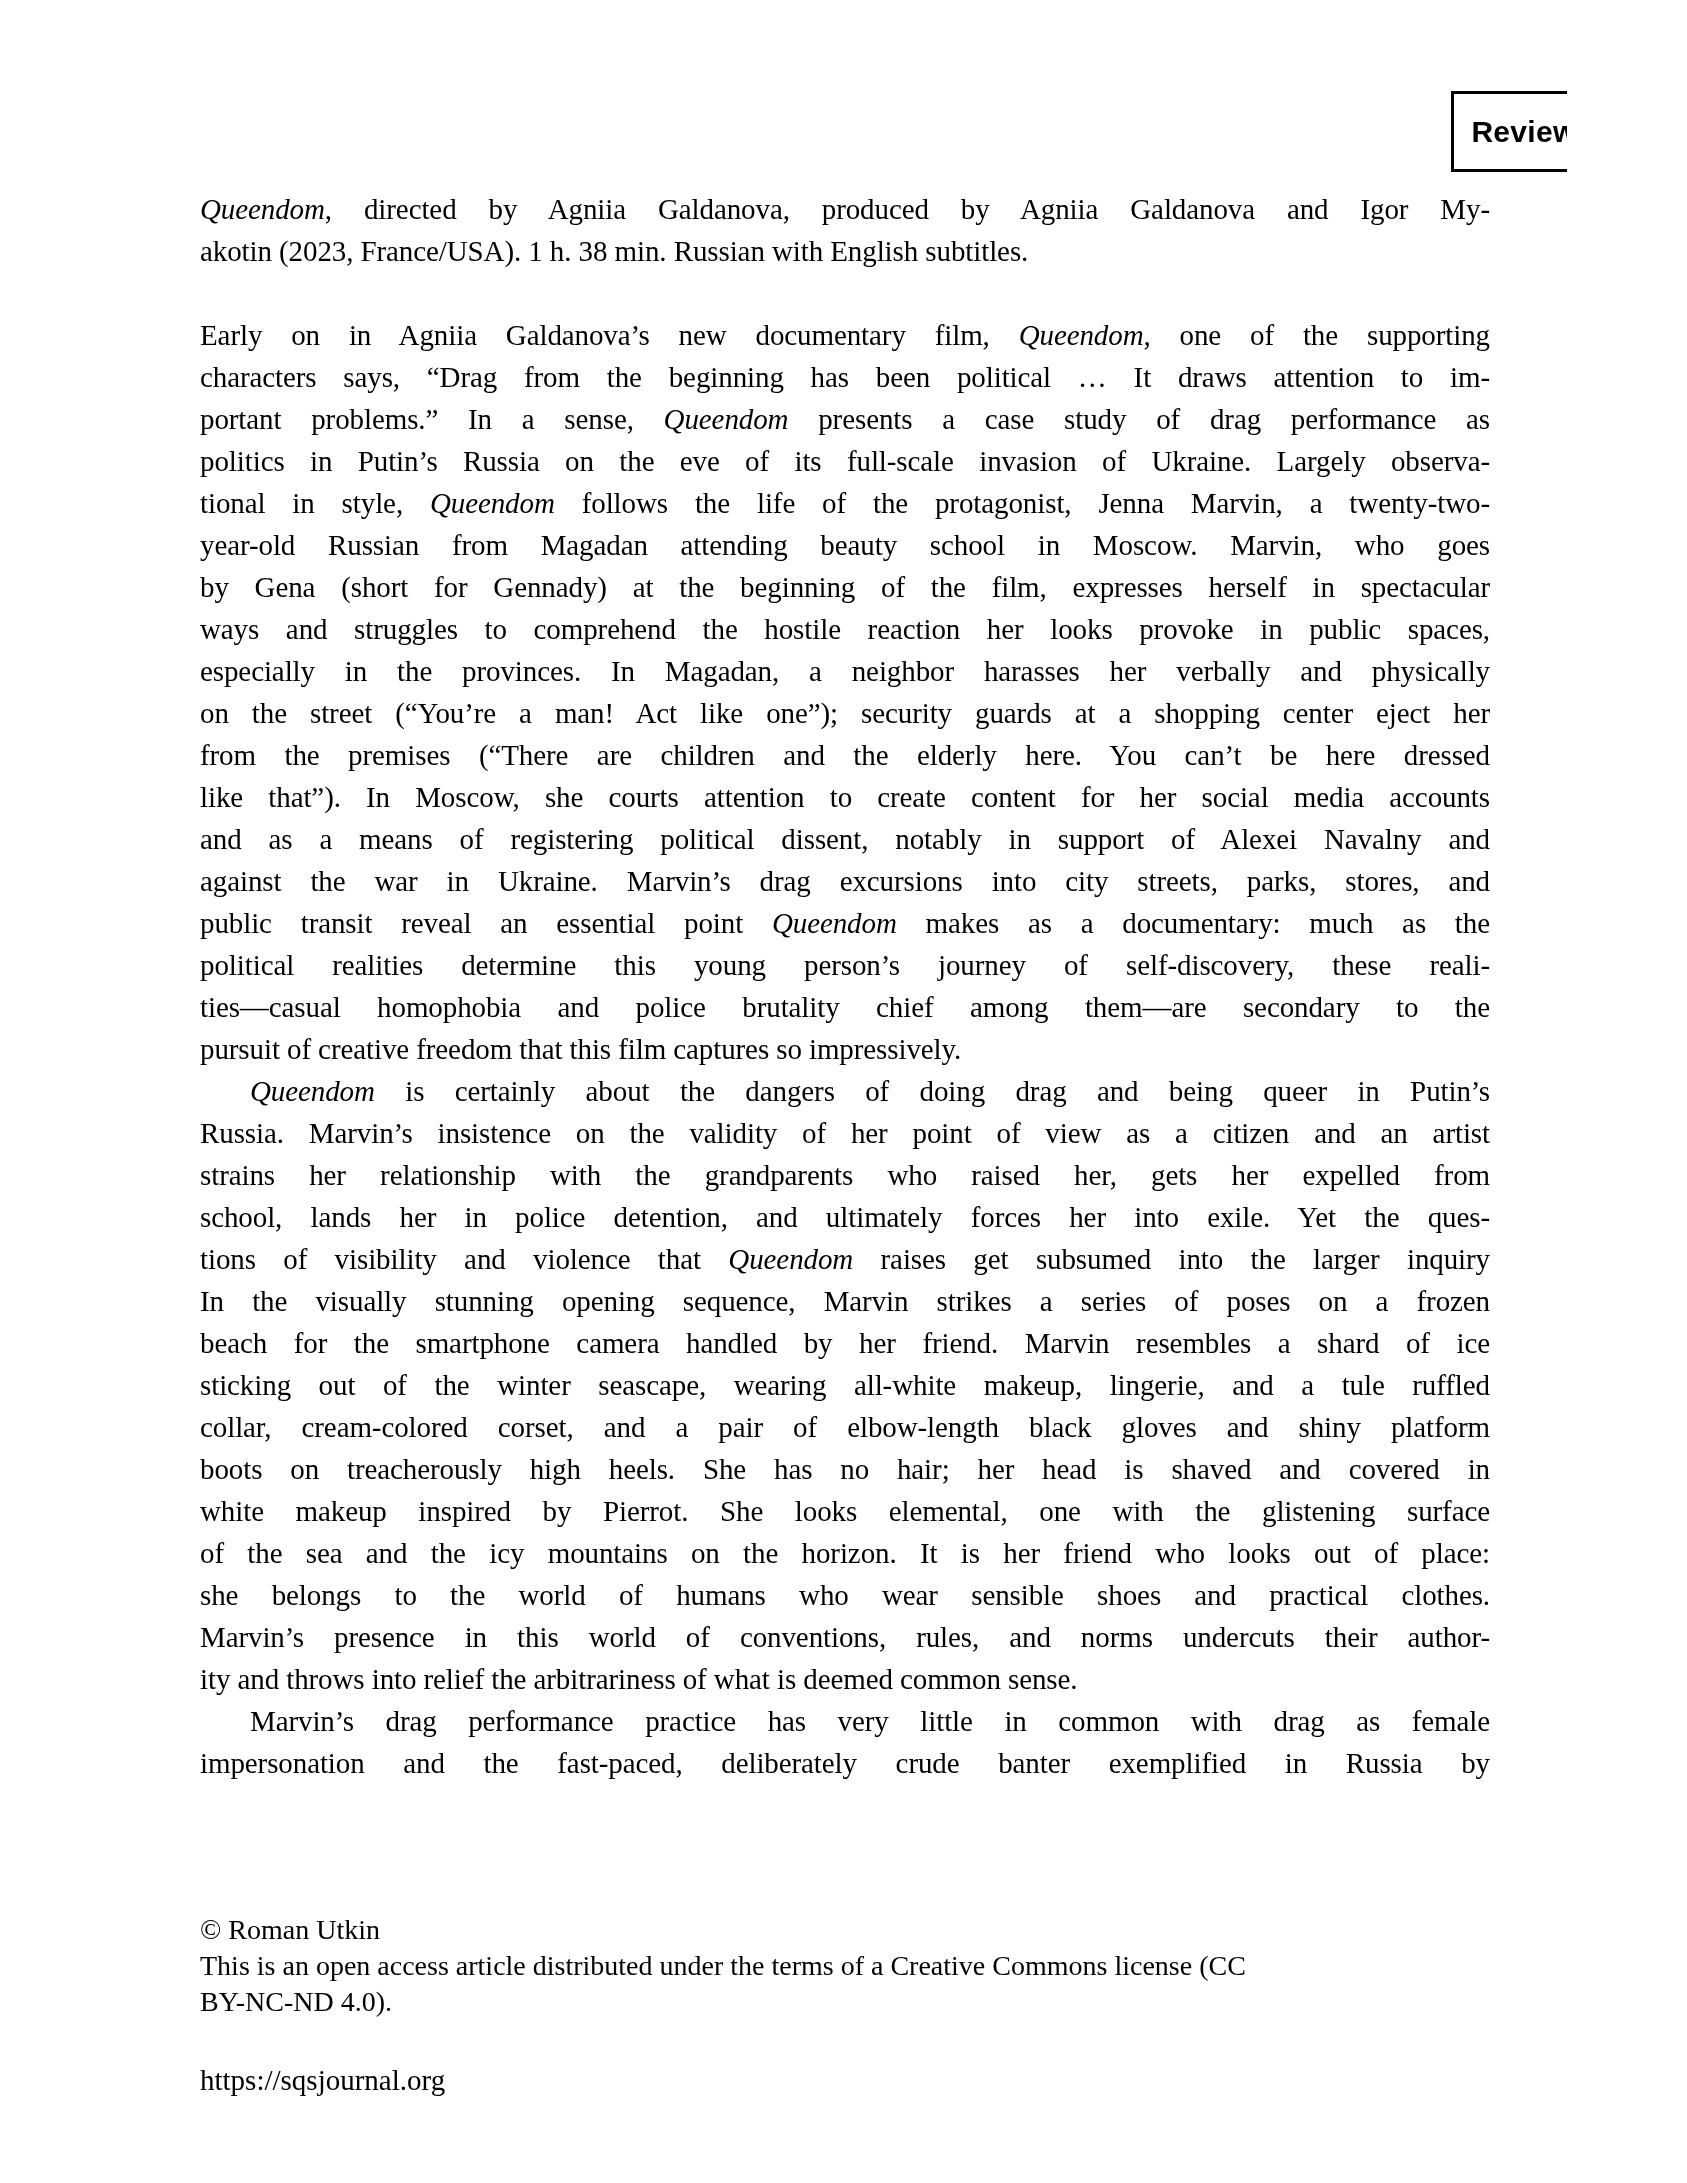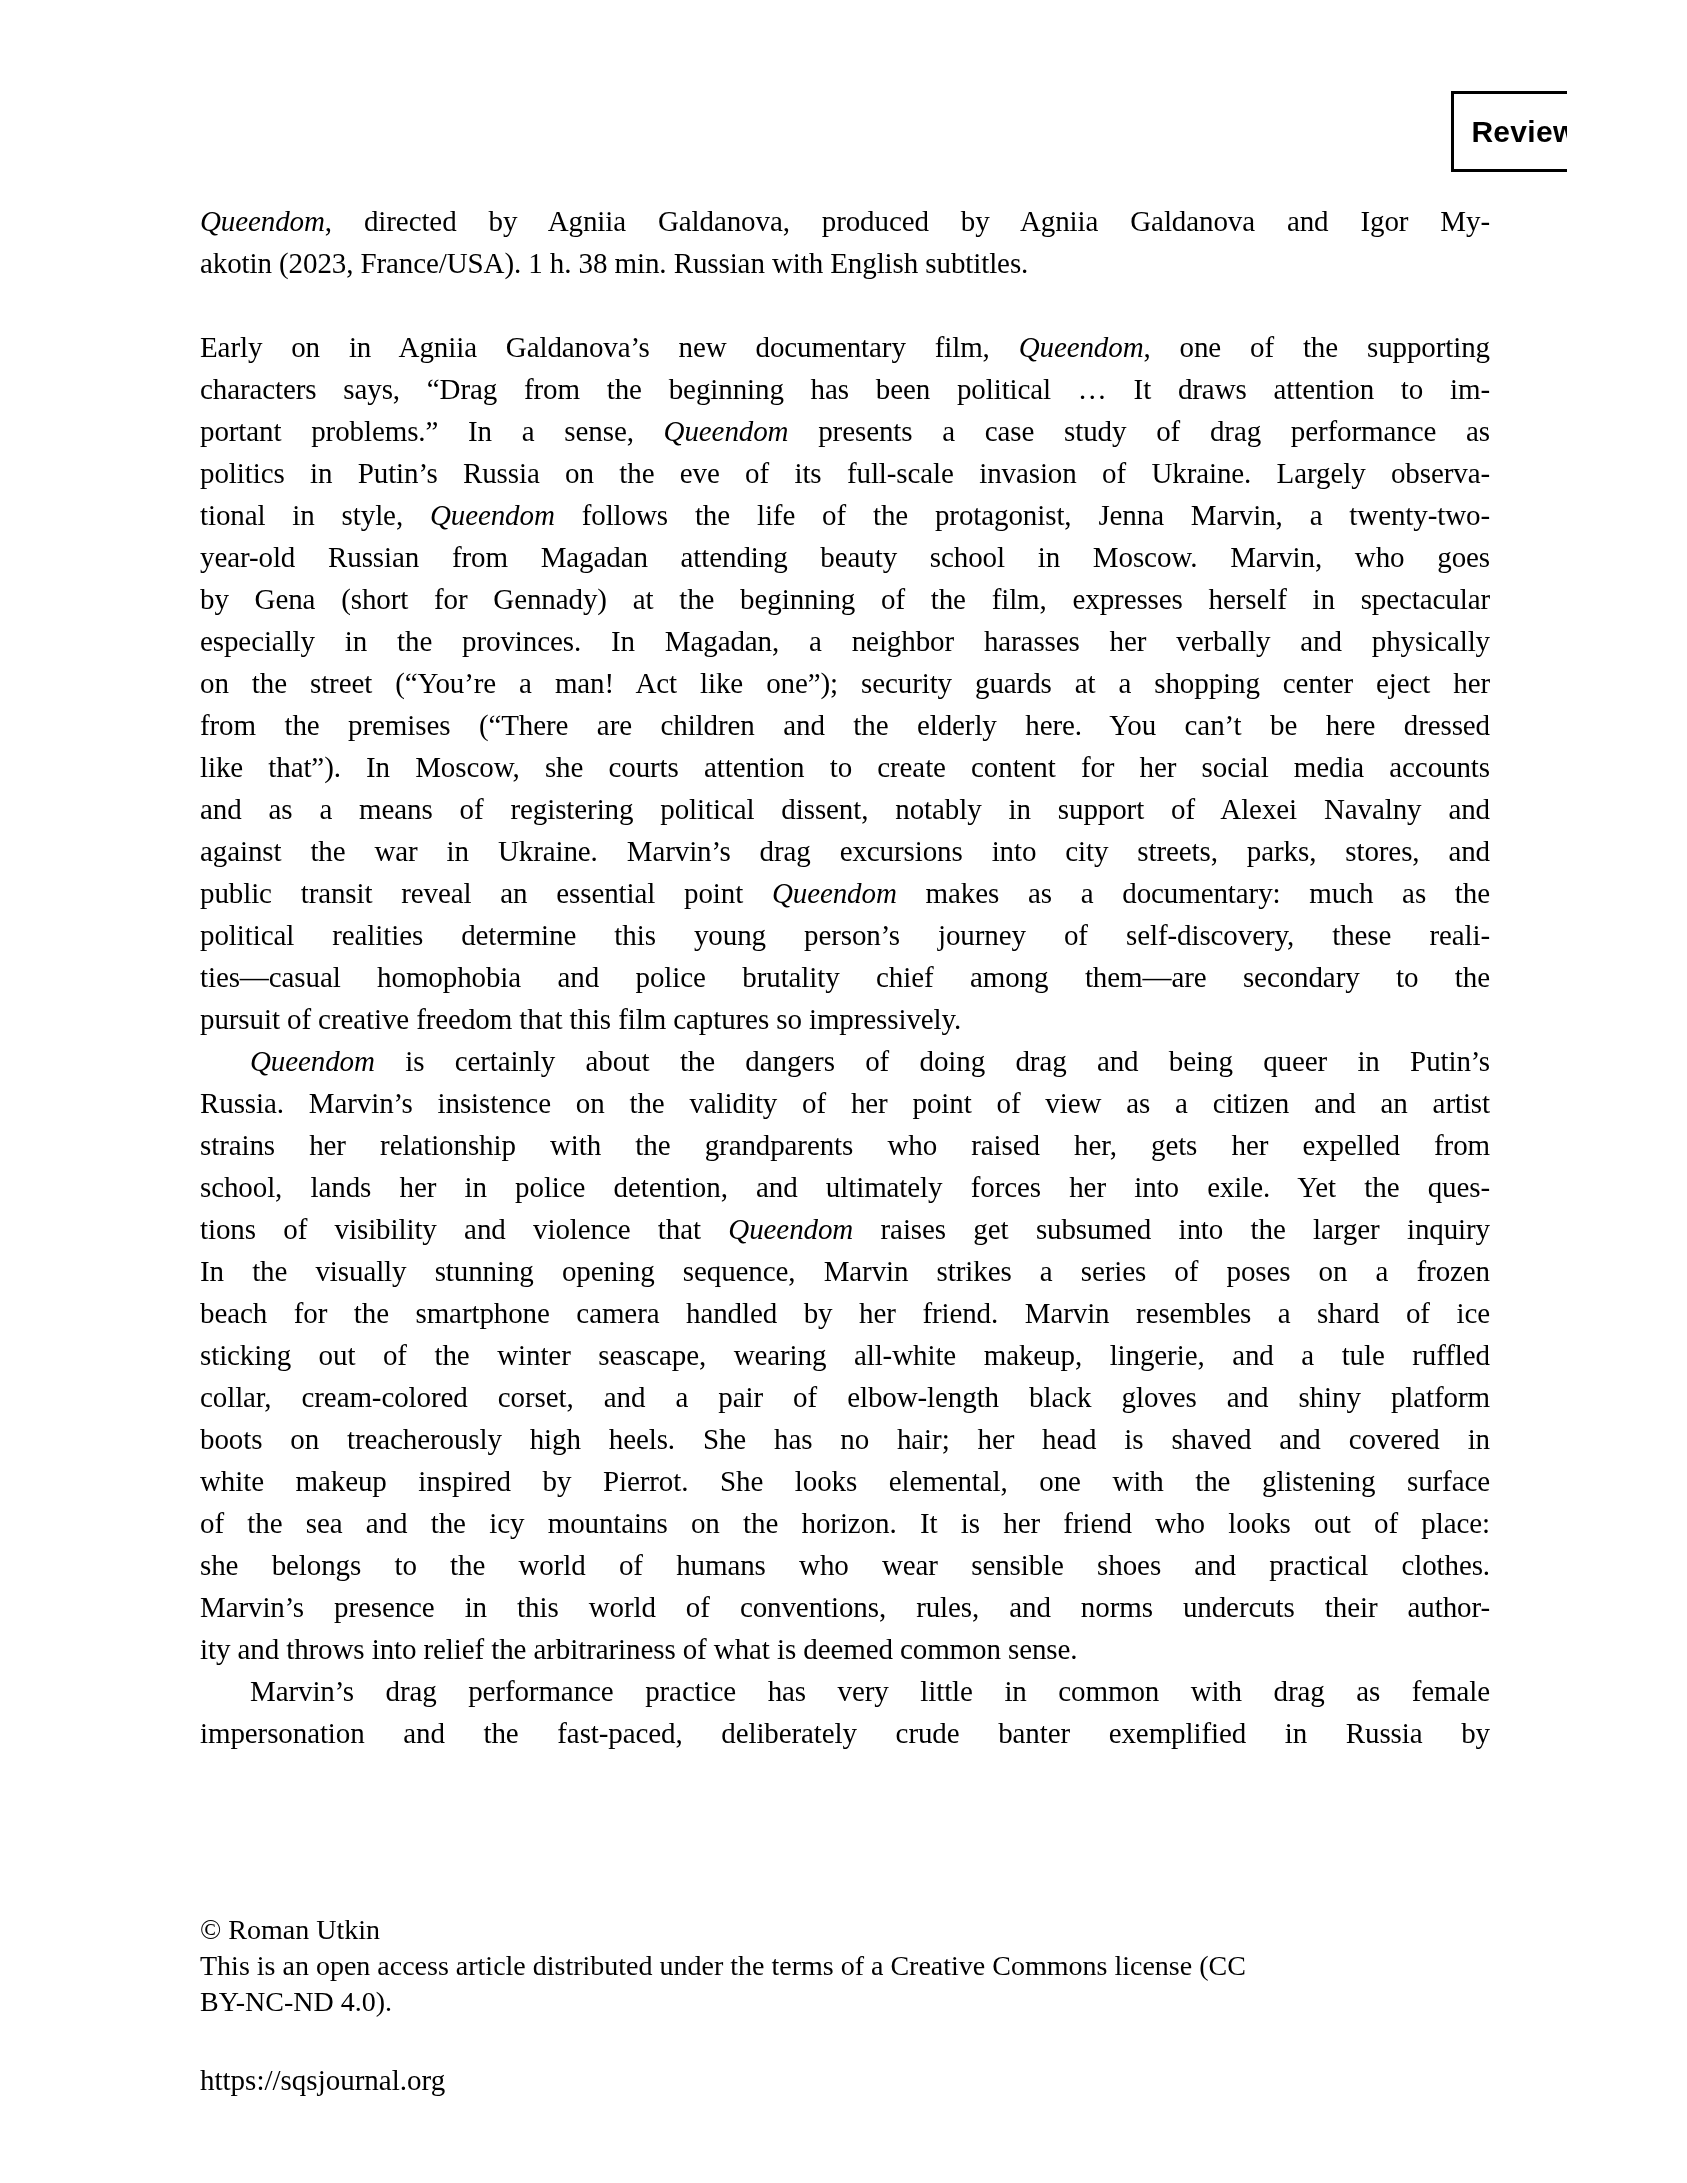--- a/index.html
+++ b/index.html
@@ -28,21 +28,21 @@
     align-items: center;
     justify-content: center;
     font-family: "Liberation Sans", sans-serif;
     font-weight: bold;
     font-size: 30px;
     letter-spacing: 0.3px;
   }
   .content {
     position: absolute;
     left: 200px;
-    top: 200px;
+    top: 188px;
     width: 1290px;
   }
   .citation {
     margin-bottom: 42px;
   }
   .line {
     font-size: 29px;
     line-height: 42px;
     letter-spacing: -0.1px;
     text-align: justify;
@@ -88,20 +88,21 @@
         <div class="line no-stretch">akotin (2023, France/USA). 1 h. 38 min. Russian with English subtitles.</div>
       </section>
     <section class="paragraphs">
         <div class="line">Early on in Agniia Galdanova’s new documentary film, <i>Queendom</i>, one of the supporting</div>
         <div class="line">characters says, “Drag from the beginning has been political … It draws attention to im-</div>
         <div class="line">portant problems.” In a sense, <i>Queendom</i> presents a case study of drag performance as</div>
         <div class="line">politics in Putin’s Russia on the eve of its full-scale invasion of Ukraine. Largely observa-</div>
         <div class="line">tional in style, <i>Queendom</i> follows the life of the protagonist, Jenna Marvin, a twenty-two-</div>
         <div class="line">year-old Russian from Magadan attending beauty school in Moscow. Marvin, who goes</div>
         <div class="line">by Gena (short for Gennady) at the beginning of the film, expresses herself in spectacular</div>
+        <div class="line">ways and struggles to comprehend the hostile reaction her looks provoke in public spaces,</div>
         <div class="line">especially in the provinces. In Magadan, a neighbor harasses her verbally and physically</div>
         <div class="line">on the street (“You’re a man! Act like one”); security guards at a shopping center eject her</div>
         <div class="line">from the premises (“There are children and the elderly here. You can’t be here dressed</div>
         <div class="line">like that”). In Moscow, she courts attention to create content for her social media accounts</div>
         <div class="line">and as a means of registering political dissent, notably in support of Alexei Navalny and</div>
         <div class="line">against the war in Ukraine. Marvin’s drag excursions into city streets, parks, stores, and</div>
         <div class="line">public transit reveal an essential point <i>Queendom</i> makes as a documentary: much as the</div>
         <div class="line">political realities determine this young person’s journey of self-discovery, these reali-</div>
         <div class="line">ties—casual homophobia and police brutality chief among them—are secondary to the</div>
         <div class="line no-stretch">pursuit of creative freedom that this film captures so impressively.</div>

